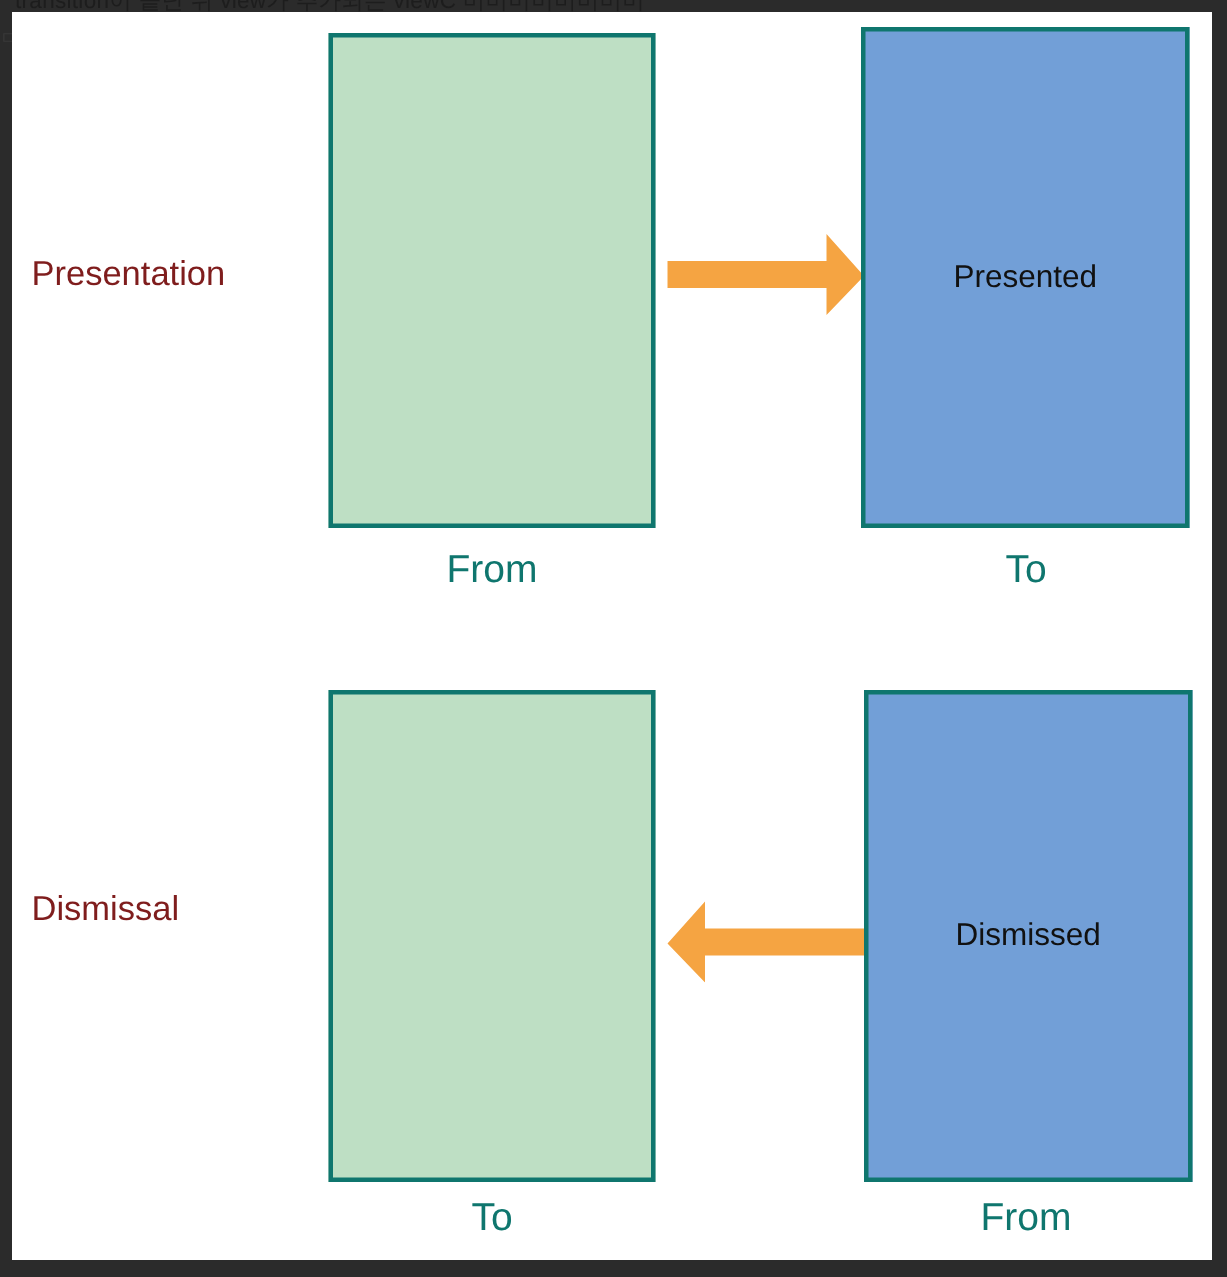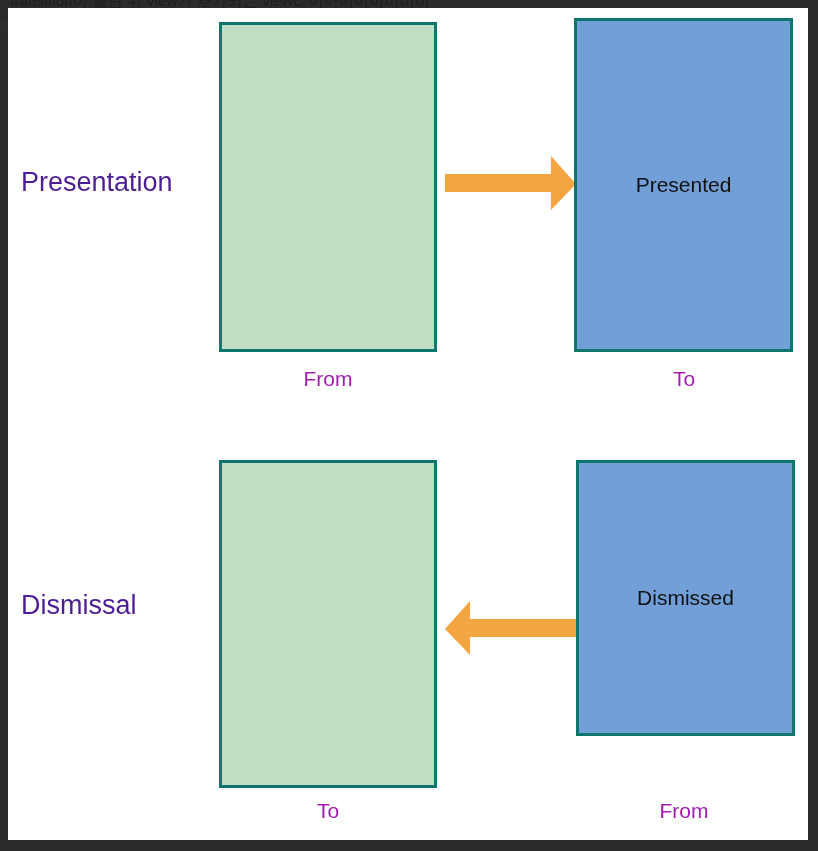--- a/index.html
+++ b/index.html
@@ -58,22 +58,22 @@
     left: 0;
     width: 800px;
   }
   .row-presentation { top: 0px;   height: 400px; }
   .row-dismissal    { top: 430px; height: 400px; }
 
   .row-label {
     position: absolute;
     left: 13px;
     width: 190px;
-    color: #4c1d95;
-    font-size: 27px;
+    color: #7f1d1d;
+    font-size: 23px;
     line-height: 26px;
   }
   .row-presentation .row-label { top: 161px; }
   .row-dismissal    .row-label { top: 154px; }
 
   .box {
     position: absolute;
     border: 3px solid #0f766e;
     box-sizing: border-box;
     display: flex;
@@ -81,27 +81,27 @@
     justify-content: center;
     color: #111111;
     font-size: 21px;
   }
   .box-green { background: #bedfc4; }
   .box-blue  { background: #729fd7; }
 
   .row-presentation .box-green { left: 211px; top: 14px;  width: 218px; height: 330px; }
   .row-presentation .box-blue  { left: 566px; top: 10px;  width: 219px; height: 334px; }
   .row-dismissal    .box-green { left: 211px; top: 22px;  width: 218px; height: 328px; }
-  .row-dismissal    .box-blue  { left: 568px; top: 22px;  width: 219px; height: 276px; }
+  .row-dismissal    .box-blue  { left: 568px; top: 22px;  width: 219px; height: 328px; }
 
   .box-caption {
     position: absolute;
     text-align: center;
-    color: #a21caf;
-    font-size: 21px;
+    color: #0f766e;
+    font-size: 26px;
     line-height: 26px;
     width: 220px;
   }
   .row-presentation .cap-left  { left: 210px; top: 358px; }
   .row-presentation .cap-right { left: 566px; top: 358px; }
   .row-dismissal    .cap-left  { left: 210px; top: 360px; }
   .row-dismissal    .cap-right { left: 566px; top: 360px; }
 
   
   .arrow {

